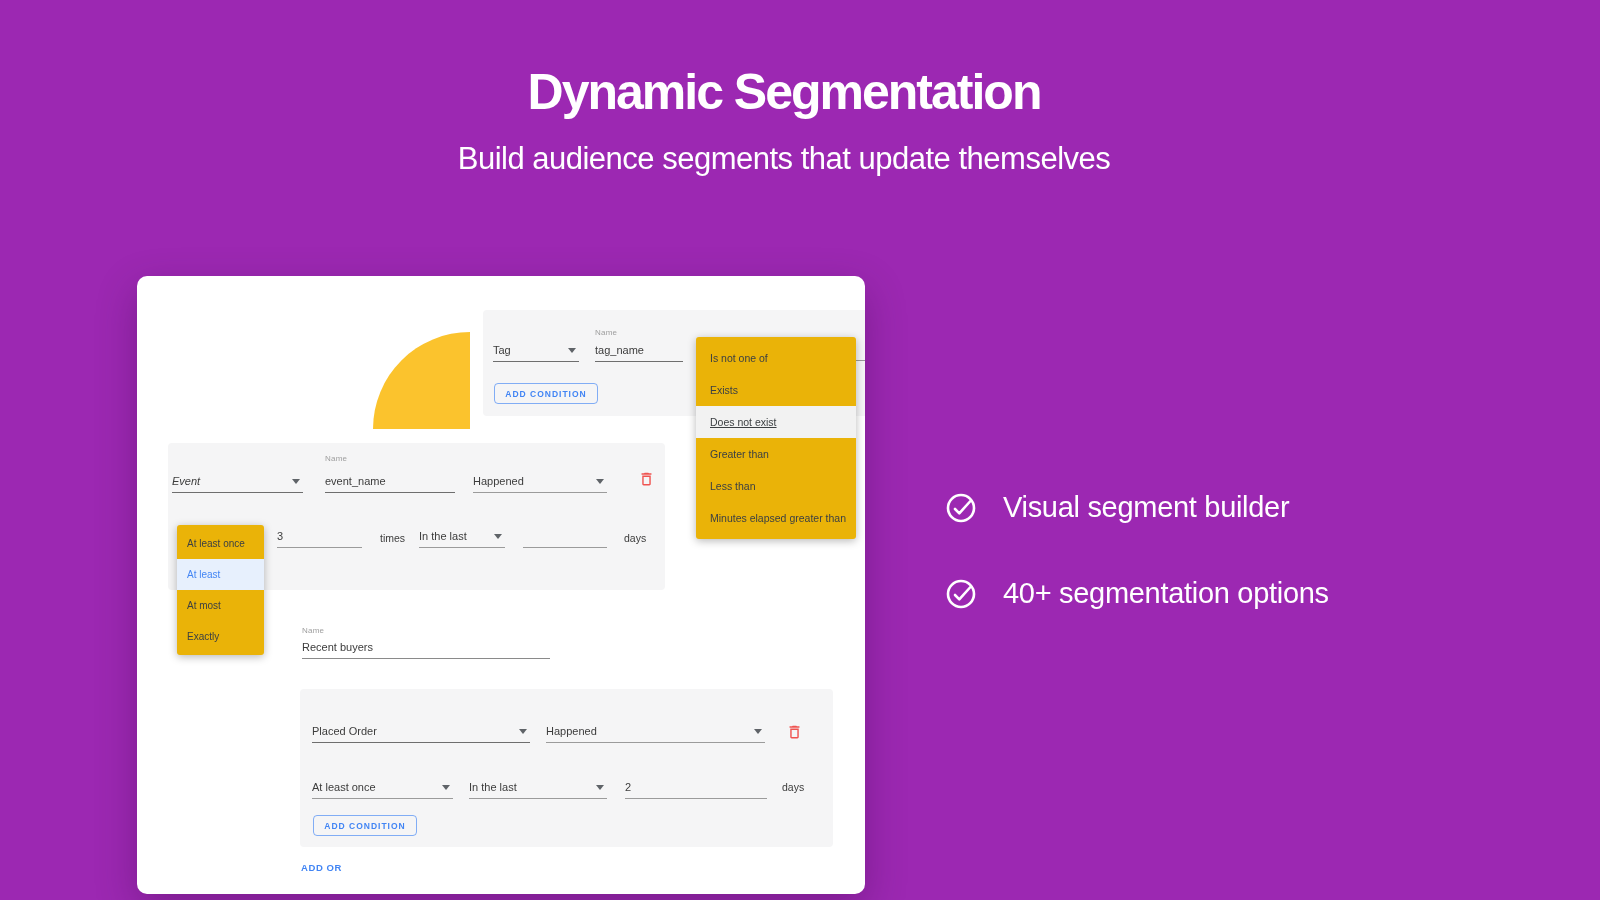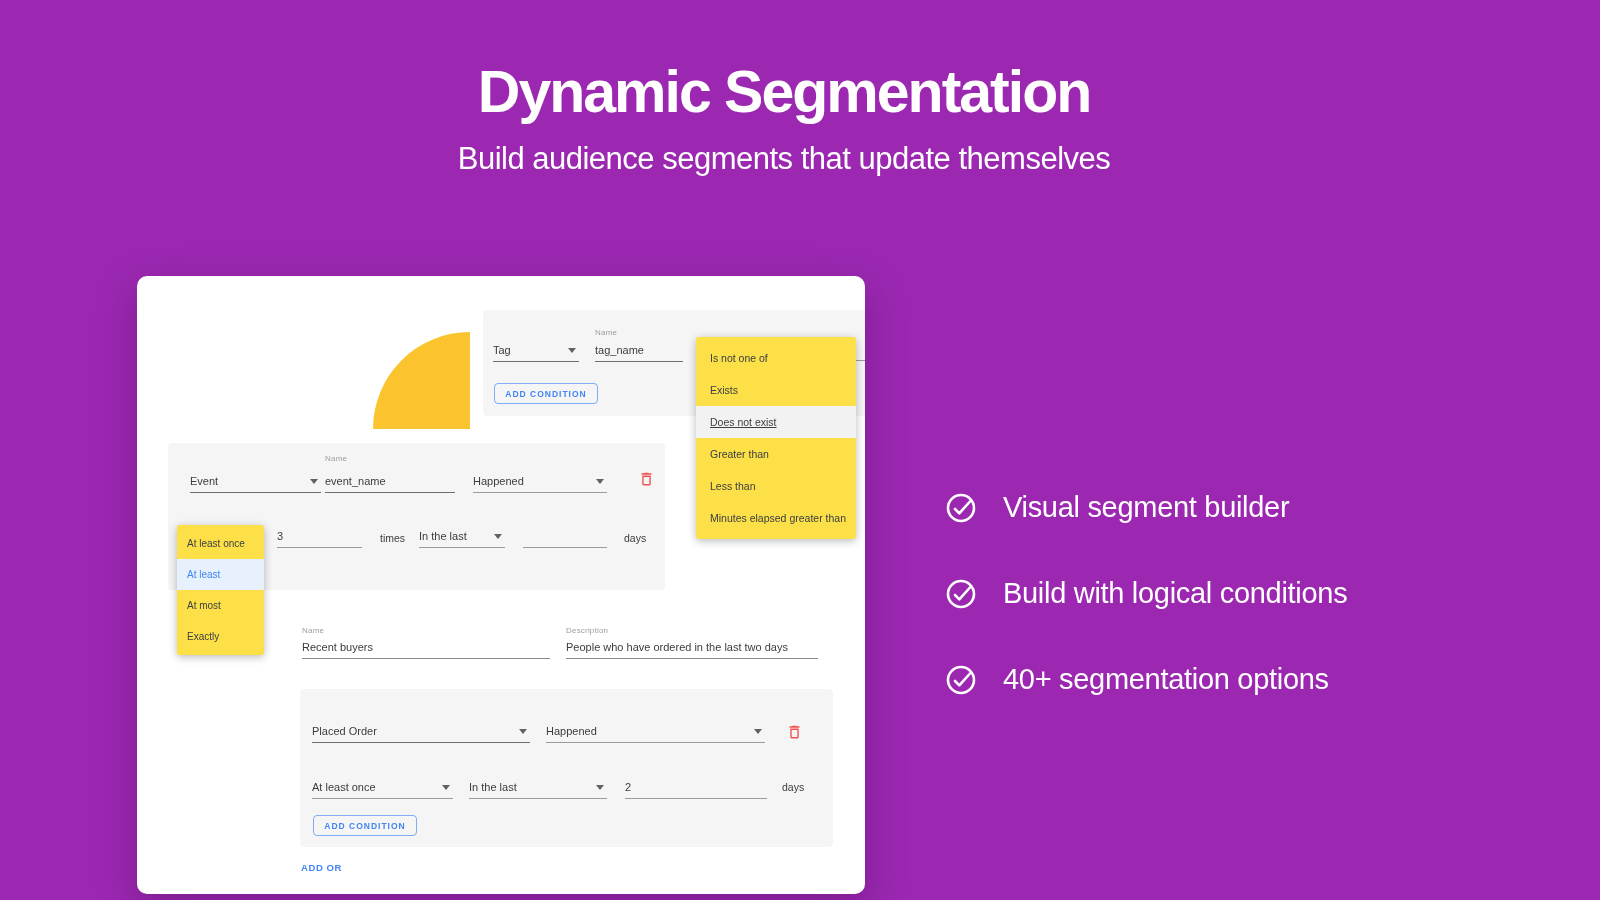--- a/index.html
+++ b/index.html
@@ -1,20 +1,20 @@
 <!DOCTYPE html>
 <html><head>
 <meta charset="utf-8">
 <style>
   html,body{margin:0;padding:0;width:1600px;height:900px;overflow:hidden;}
   body{background:#9C28B2;font-family:"Liberation Sans",sans-serif;position:relative;}
 
   
   .hero{position:absolute;left:0;top:0;width:1568px;text-align:center;}
-  .hero h1{margin:56px 0 0 0;font-size:59px;line-height:72px;font-weight:700;letter-spacing:-2px;color:#ffffff;}
+  .hero h1{margin:56px 0 0 0;font-size:50px;line-height:72px;font-weight:700;letter-spacing:-2px;color:#ffffff;}
   .hero .subtitle{margin-top:12px;font-size:31px;line-height:38px;font-weight:400;letter-spacing:-0.5px;color:#ffffff;}
 
   
   .card{position:absolute;left:137px;top:276px;width:728px;height:618px;background:#ffffff;
         border-radius:10px;box-shadow:0 14px 40px rgba(50,0,60,.30);overflow:hidden;}
   .quarter{position:absolute;left:236px;top:56px;width:97px;height:97px;background:#FBC32D;border-radius:100% 0 0 0;}
 
   .panel{position:absolute;background:#F5F5F6;border-radius:4px;}
   .tag-panel{left:346px;top:34px;width:382px;height:106px;border-radius:4px 0 0 4px;}
   .event-panel{left:31px;top:167px;width:497px;height:147px;}
@@ -32,30 +32,30 @@
   
   .tag-type{left:10px;top:17px;width:86px;height:34px;}
   .tag-name{left:112px;top:17px;width:88px;height:34px;}
   .op-stub{position:absolute;left:370px;top:50px;width:12px;border-top:1px solid #9b9b9b;}
   .outline-btn{position:absolute;background:transparent;border:1px solid rgba(66,133,244,.65);border-radius:4px;
                color:#4285F4;font-family:"Liberation Sans",sans-serif;font-size:8.5px;font-weight:700;
                letter-spacing:1px;text-align:center;padding:0;cursor:pointer;}
   .tag-add{left:11px;top:73px;width:104px;height:21px;}
 
   
-  .menu{position:absolute;background:#fde047;border-radius:3px;box-shadow:0 2px 8px rgba(0,0,0,.28);z-index:30;}
+  .menu{position:absolute;background:#eab308;border-radius:3px;box-shadow:0 2px 8px rgba(0,0,0,.28);z-index:30;}
   .op-menu{left:559px;top:61px;width:160px;padding:5px 0;}
   .op-menu .menu-item{font-size:10.5px;line-height:32px;padding-left:14px;color:#3c4043;white-space:nowrap;}
   .op-menu .menu-item.hl{background:#F2F2F2;text-decoration:underline;}
   .freq-menu{left:40px;top:249px;width:87px;padding:3px 0;z-index:25;}
   .freq-menu .menu-item{font-size:10px;line-height:31px;padding-left:10px;color:#3c4043;white-space:nowrap;}
   .freq-menu .menu-item.sel{background:#E7F0FD;color:#4285F4;}
 
   
-  .ev-type{left:22px;top:10px;width:131px;height:39px;}
+  .ev-type{left:4px;top:10px;width:131px;height:39px;font-style:italic;}
   .ev-name{left:157px;top:10px;width:130px;height:39px;}
   .ev-when{left:305px;top:10px;width:134px;height:39px;}
   .trash{position:absolute;width:17px;height:18px;}
   .ev-trash{left:470px;top:27px;}
   .ev-count{left:109px;top:75px;width:85px;height:29px;}
   .ev-times{left:212px;top:89px;}
   .ev-window{left:251px;top:75px;width:86px;height:29px;}
   .ev-daysfield{left:355px;top:75px;width:84px;height:29px;}
   .ev-days{left:456px;top:89px;}
 
@@ -150,24 +150,20 @@
     <div class="menu-item">At least once</div>
     <div class="menu-item sel">At least</div>
     <div class="menu-item">At most</div>
     <div class="menu-item">Exactly</div>
   </div>
 
   <div class="ctl meta-name">
     <span class="flabel">Name</span>
     <span class="fvalue">Recent buyers</span>
   </div>
-  <div class="ctl meta-desc">
-    <span class="flabel">Description</span>
-    <span class="fvalue">People who have ordered in the last two days</span>
-  </div>
 
   <div class="panel order-panel">
     <div class="ctl dark or-type">
       <span class="fvalue">Placed Order</span>
       <span class="caret"></span>
     </div>
     <div class="ctl or-when">
       <span class="fvalue">Happened</span>
       <span class="caret"></span>
     </div>
@@ -198,22 +194,15 @@
       <circle cx="16" cy="16" r="13" fill="none" stroke="#ffffff" stroke-width="2.6"></circle>
       <path d="M10 17 L14.3 21.3 L25 9.5" fill="none" stroke="#ffffff" stroke-width="2.6" stroke-linecap="round" stroke-linejoin="round"></path>
     </svg>
     <span class="feature-label">Visual segment builder</span>
   </div>
   <div class="feature">
     <svg width="32" height="32" viewBox="0 0 32 32">
       <circle cx="16" cy="16" r="13" fill="none" stroke="#ffffff" stroke-width="2.6"></circle>
       <path d="M10 17 L14.3 21.3 L25 9.5" fill="none" stroke="#ffffff" stroke-width="2.6" stroke-linecap="round" stroke-linejoin="round"></path>
     </svg>
-    <span class="feature-label">Build with logical conditions</span>
-  </div>
-  <div class="feature">
-    <svg width="32" height="32" viewBox="0 0 32 32">
-      <circle cx="16" cy="16" r="13" fill="none" stroke="#ffffff" stroke-width="2.6"></circle>
-      <path d="M10 17 L14.3 21.3 L25 9.5" fill="none" stroke="#ffffff" stroke-width="2.6" stroke-linecap="round" stroke-linejoin="round"></path>
-    </svg>
     <span class="feature-label">40+ segmentation options</span>
   </div>
 </div>
 
 </body></html>

